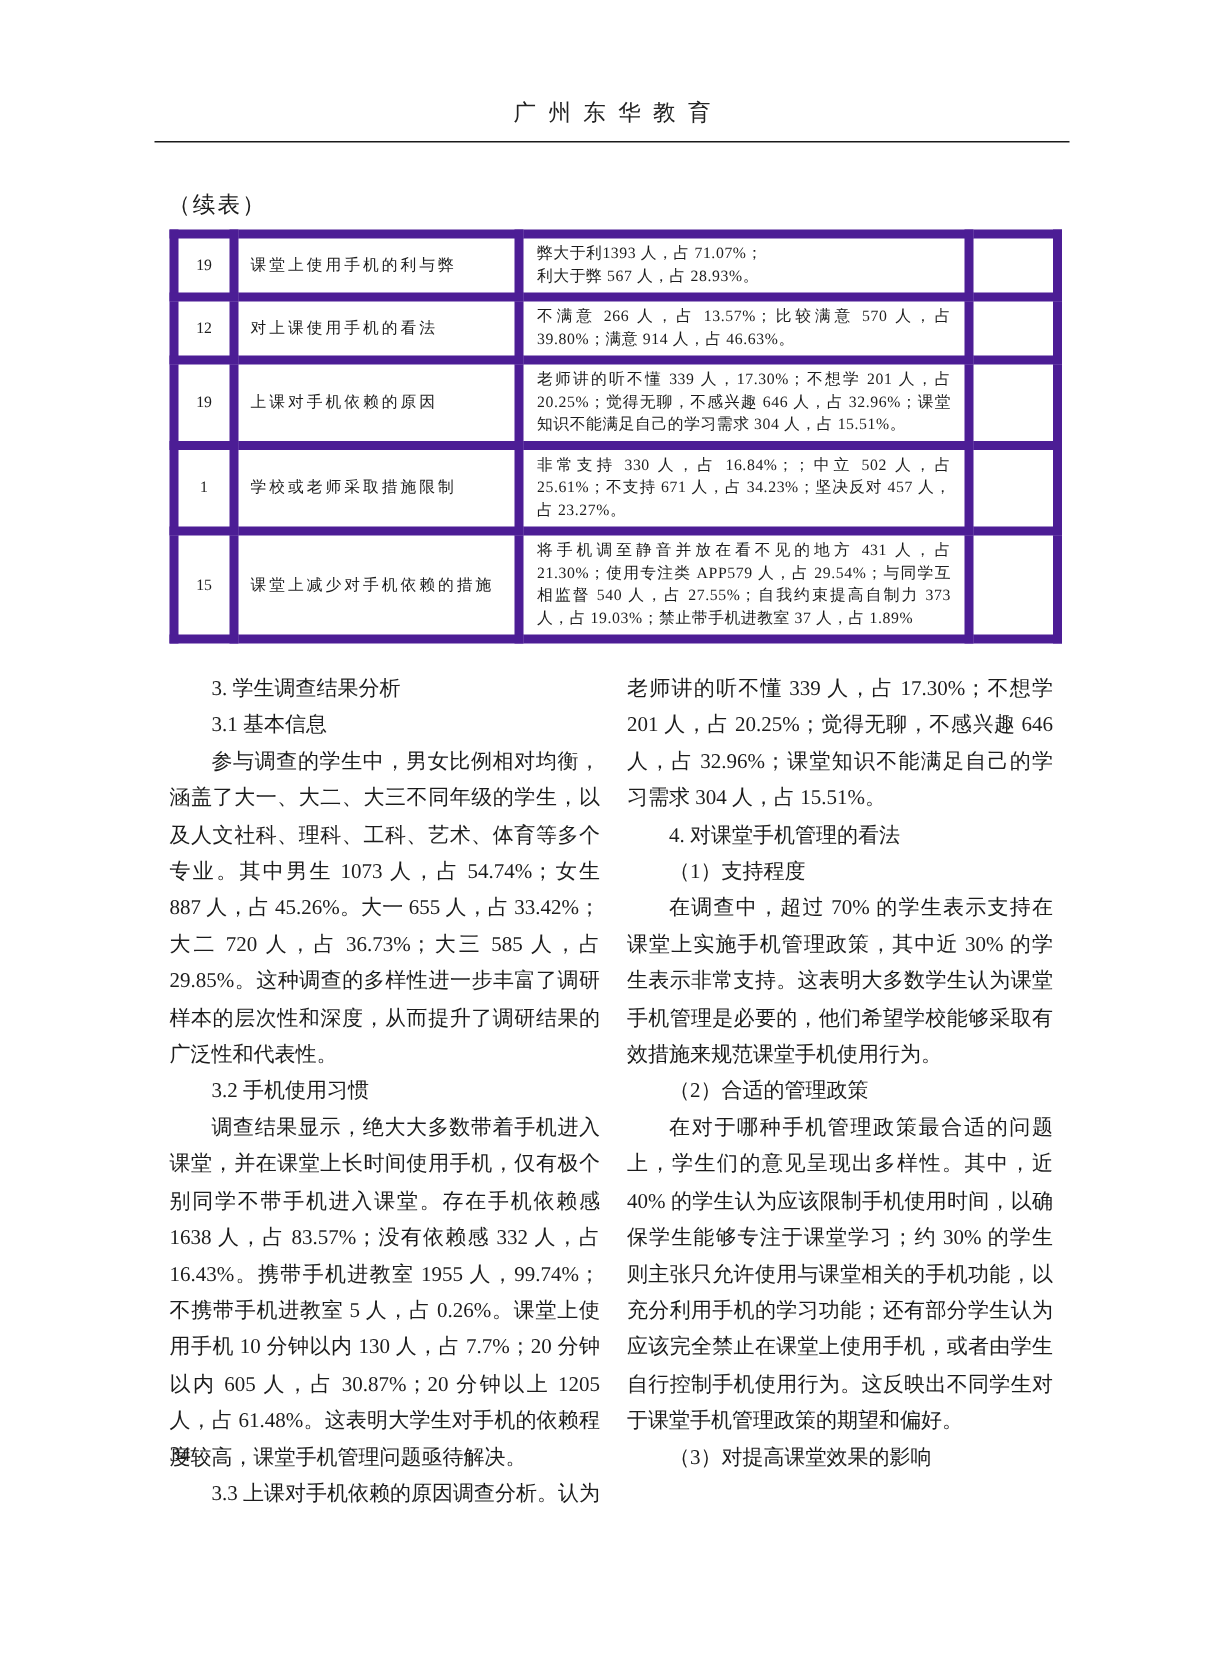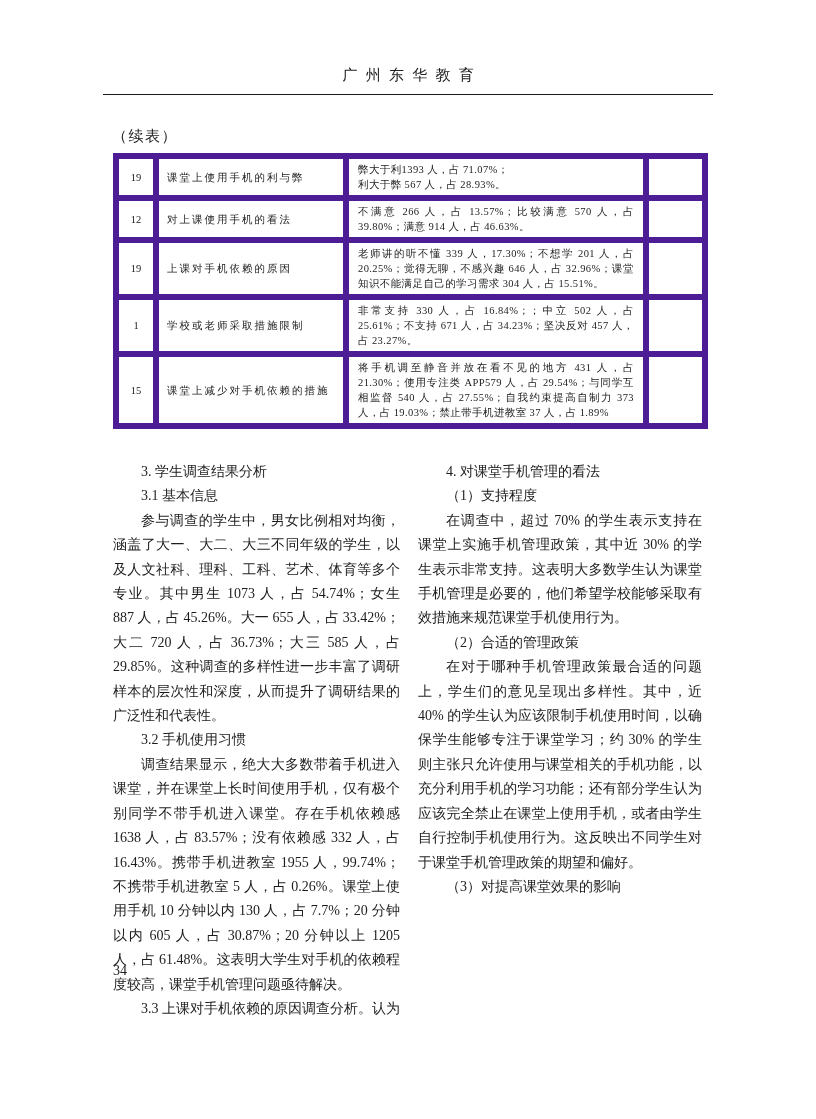--- a/index.html
+++ b/index.html
@@ -54,21 +54,21 @@
     text-align: justify;
     letter-spacing: 0.4px;
   }
   td.cell-empty { }
   
   .columns {
     display: flex;
     margin: 19px 0 0 113px;
     gap: 18px;
   }
-  .col { width: 287px; margin-top: 12px; }
+  .col { width: 287px; }
   .col.right { width: 284px; }
   .para {
     font-size: 14px;
     line-height: 24.4px;
     text-align: justify;
     text-indent: 2em;
   }
   .para.flush { text-indent: 0; }
   
   .page-number {
@@ -135,20 +135,21 @@
   <div class="columns">
     <div class="col left">
       <p class="para">3. 学生调查结果分析</p>
       <p class="para">3.1 基本信息</p>
       <p class="para">参与调查的学生中，男女比例相对均衡，涵盖了大一、大二、大三不同年级的学生，以及人文社科、理科、工科、艺术、体育等多个专业。其中男生 1073 人，占 54.74%；女生 887 人，占 45.26%。大一 655 人，占 33.42%；大二 720 人，占 36.73%；大三 585 人，占 29.85%。这种调查的多样性进一步丰富了调研样本的层次性和深度，从而提升了调研结果的广泛性和代表性。</p>
       <p class="para">3.2 手机使用习惯</p>
       <p class="para">调查结果显示，绝大大多数带着手机进入课堂，并在课堂上长时间使用手机，仅有极个别同学不带手机进入课堂。存在手机依赖感 1638 人，占 83.57%；没有依赖感 332 人，占 16.43%。携带手机进教室 1955 人，99.74%；不携带手机进教室 5 人，占 0.26%。课堂上使用手机 10 分钟以内 130 人，占 7.7%；20 分钟以内 605 人，占 30.87%；20 分钟以上 1205 人，占 61.48%。这表明大学生对手机的依赖程度较高，课堂手机管理问题亟待解决。</p>
       <p class="para">3.3 上课对手机依赖的原因调查分析。认为</p>
     </div>
     <div class="col right">
+      <p class="para flush">老师讲的听不懂 339 人，占 17.30%；不想学 201 人，占 20.25%；觉得无聊，不感兴趣 646 人，占 32.96%；课堂知识不能满足自己的学习需求 304 人，占 15.51%。</p>
       <p class="para">4. 对课堂手机管理的看法</p>
       <p class="para">（1）支持程度</p>
       <p class="para">在调查中，超过 70% 的学生表示支持在课堂上实施手机管理政策，其中近 30% 的学生表示非常支持。这表明大多数学生认为课堂手机管理是必要的，他们希望学校能够采取有效措施来规范课堂手机使用行为。</p>
       <p class="para">（2）合适的管理政策</p>
       <p class="para">在对于哪种手机管理政策最合适的问题上，学生们的意见呈现出多样性。其中，近 40% 的学生认为应该限制手机使用时间，以确保学生能够专注于课堂学习；约 30% 的学生则主张只允许使用与课堂相关的手机功能，以充分利用手机的学习功能；还有部分学生认为应该完全禁止在课堂上使用手机，或者由学生自行控制手机使用行为。这反映出不同学生对于课堂手机管理政策的期望和偏好。</p>
       <p class="para">（3）对提高课堂效果的影响</p>
     </div>
   </div>
 
   <div class="page-number">34</div>

